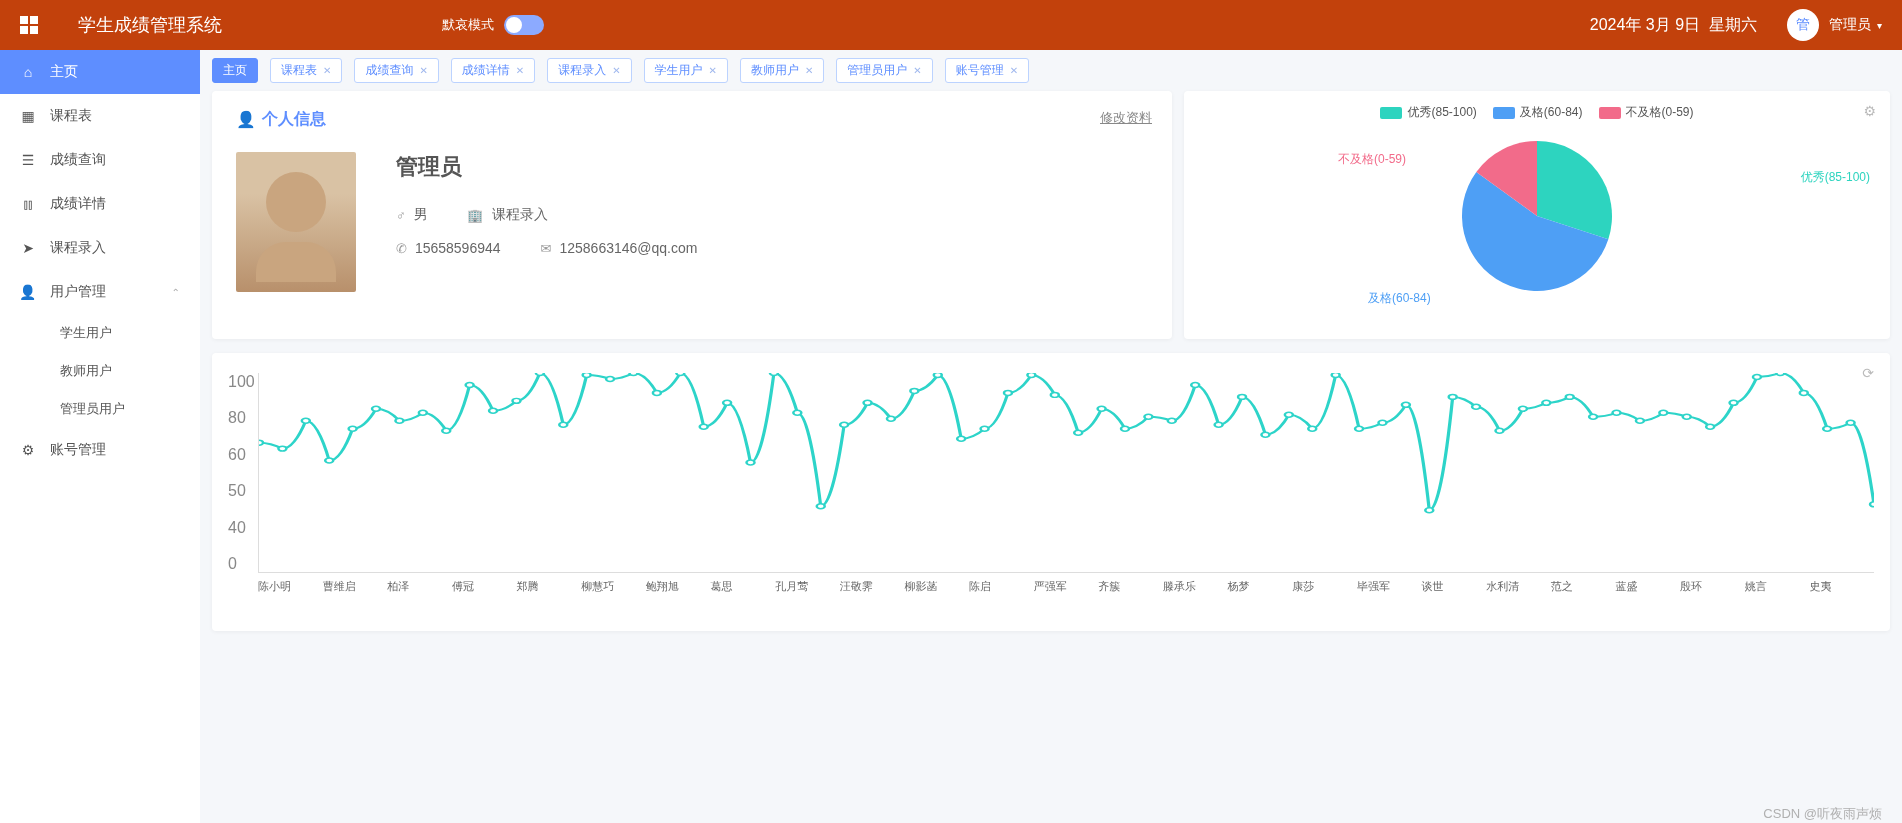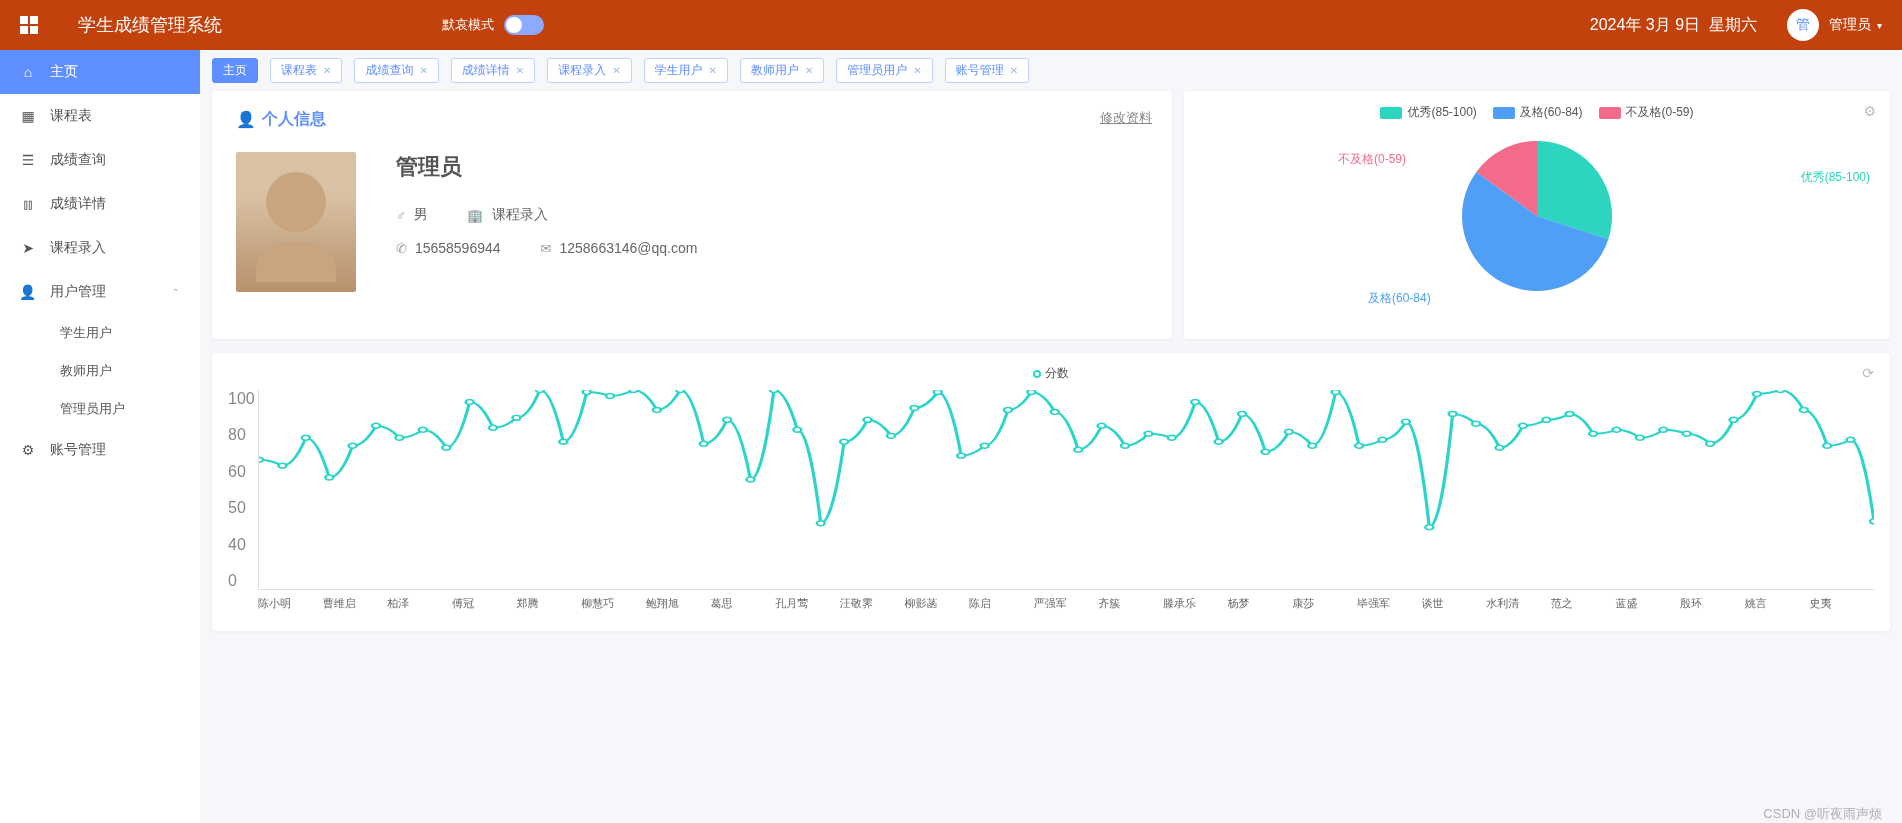--- a/index.html
+++ b/index.html
@@ -212,21 +212,20 @@
             <path d="M0,0 L-60.676274578121046,-44.0838939219355 A75,75 0 0 1 -1.3777276490407723e-14,-75 Z" fill="#f26b8a"></path>
           </svg>
         <div class="pie-label" style="right:6px; top:48px"><span id="pl0" style="color: rgb(45, 212, 191);">优秀(85-100)</span></div>
         <div class="pie-label" style="left:170px; bottom:4px"><span id="pl1" style="color: rgb(78, 159, 245);">及格(60-84)</span></div>
         <div class="pie-label" style="left:140px; top:30px"><span id="pl2" style="color: rgb(242, 107, 138);">不及格(0-59)</span></div>
       </div>
     </div>
   </div>
   <div class="card line-card">
     <span class="reload">⟳</span>
-    <div class="line-legend"><span class="circ"></span><span>分数</span></div>
     <div class="chart-area">
       <div class="y-axis" id="y-axis">
           <span>100</span>
           <span>80</span>
           <span>60</span>
           <span>50</span>
           <span>40</span>
           <span>0</span>
         </div>
       <div class="plot">

